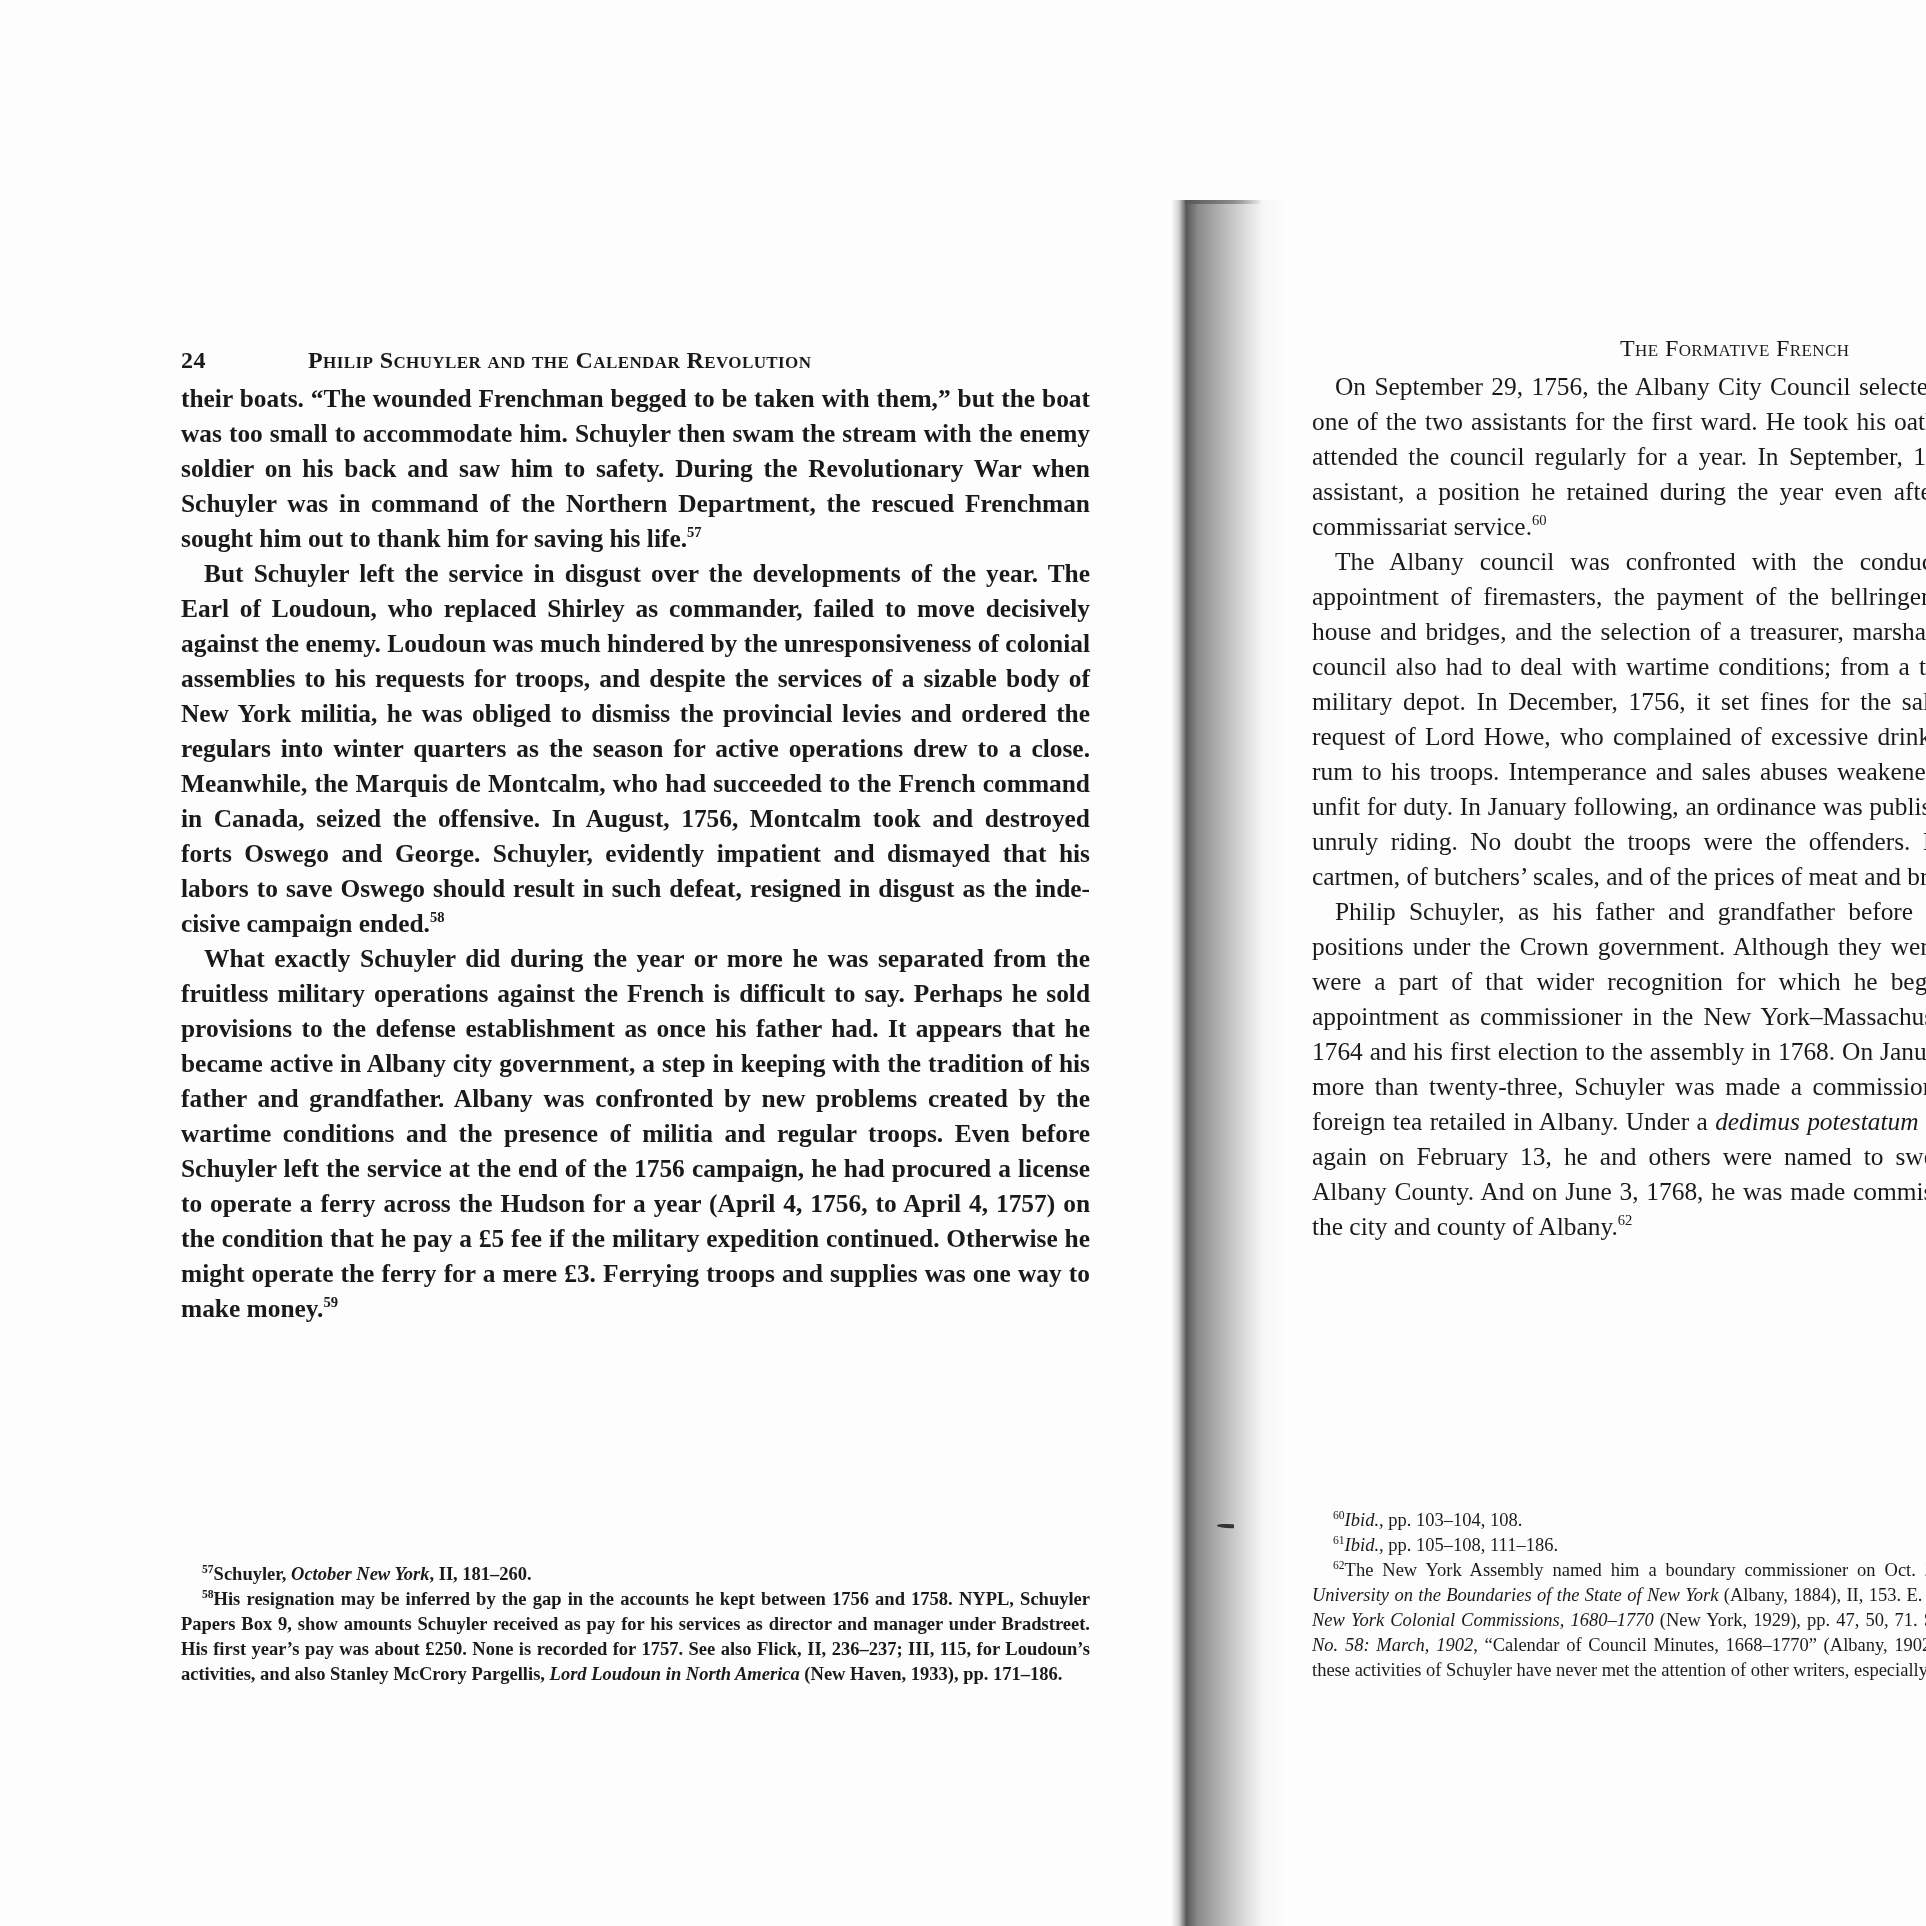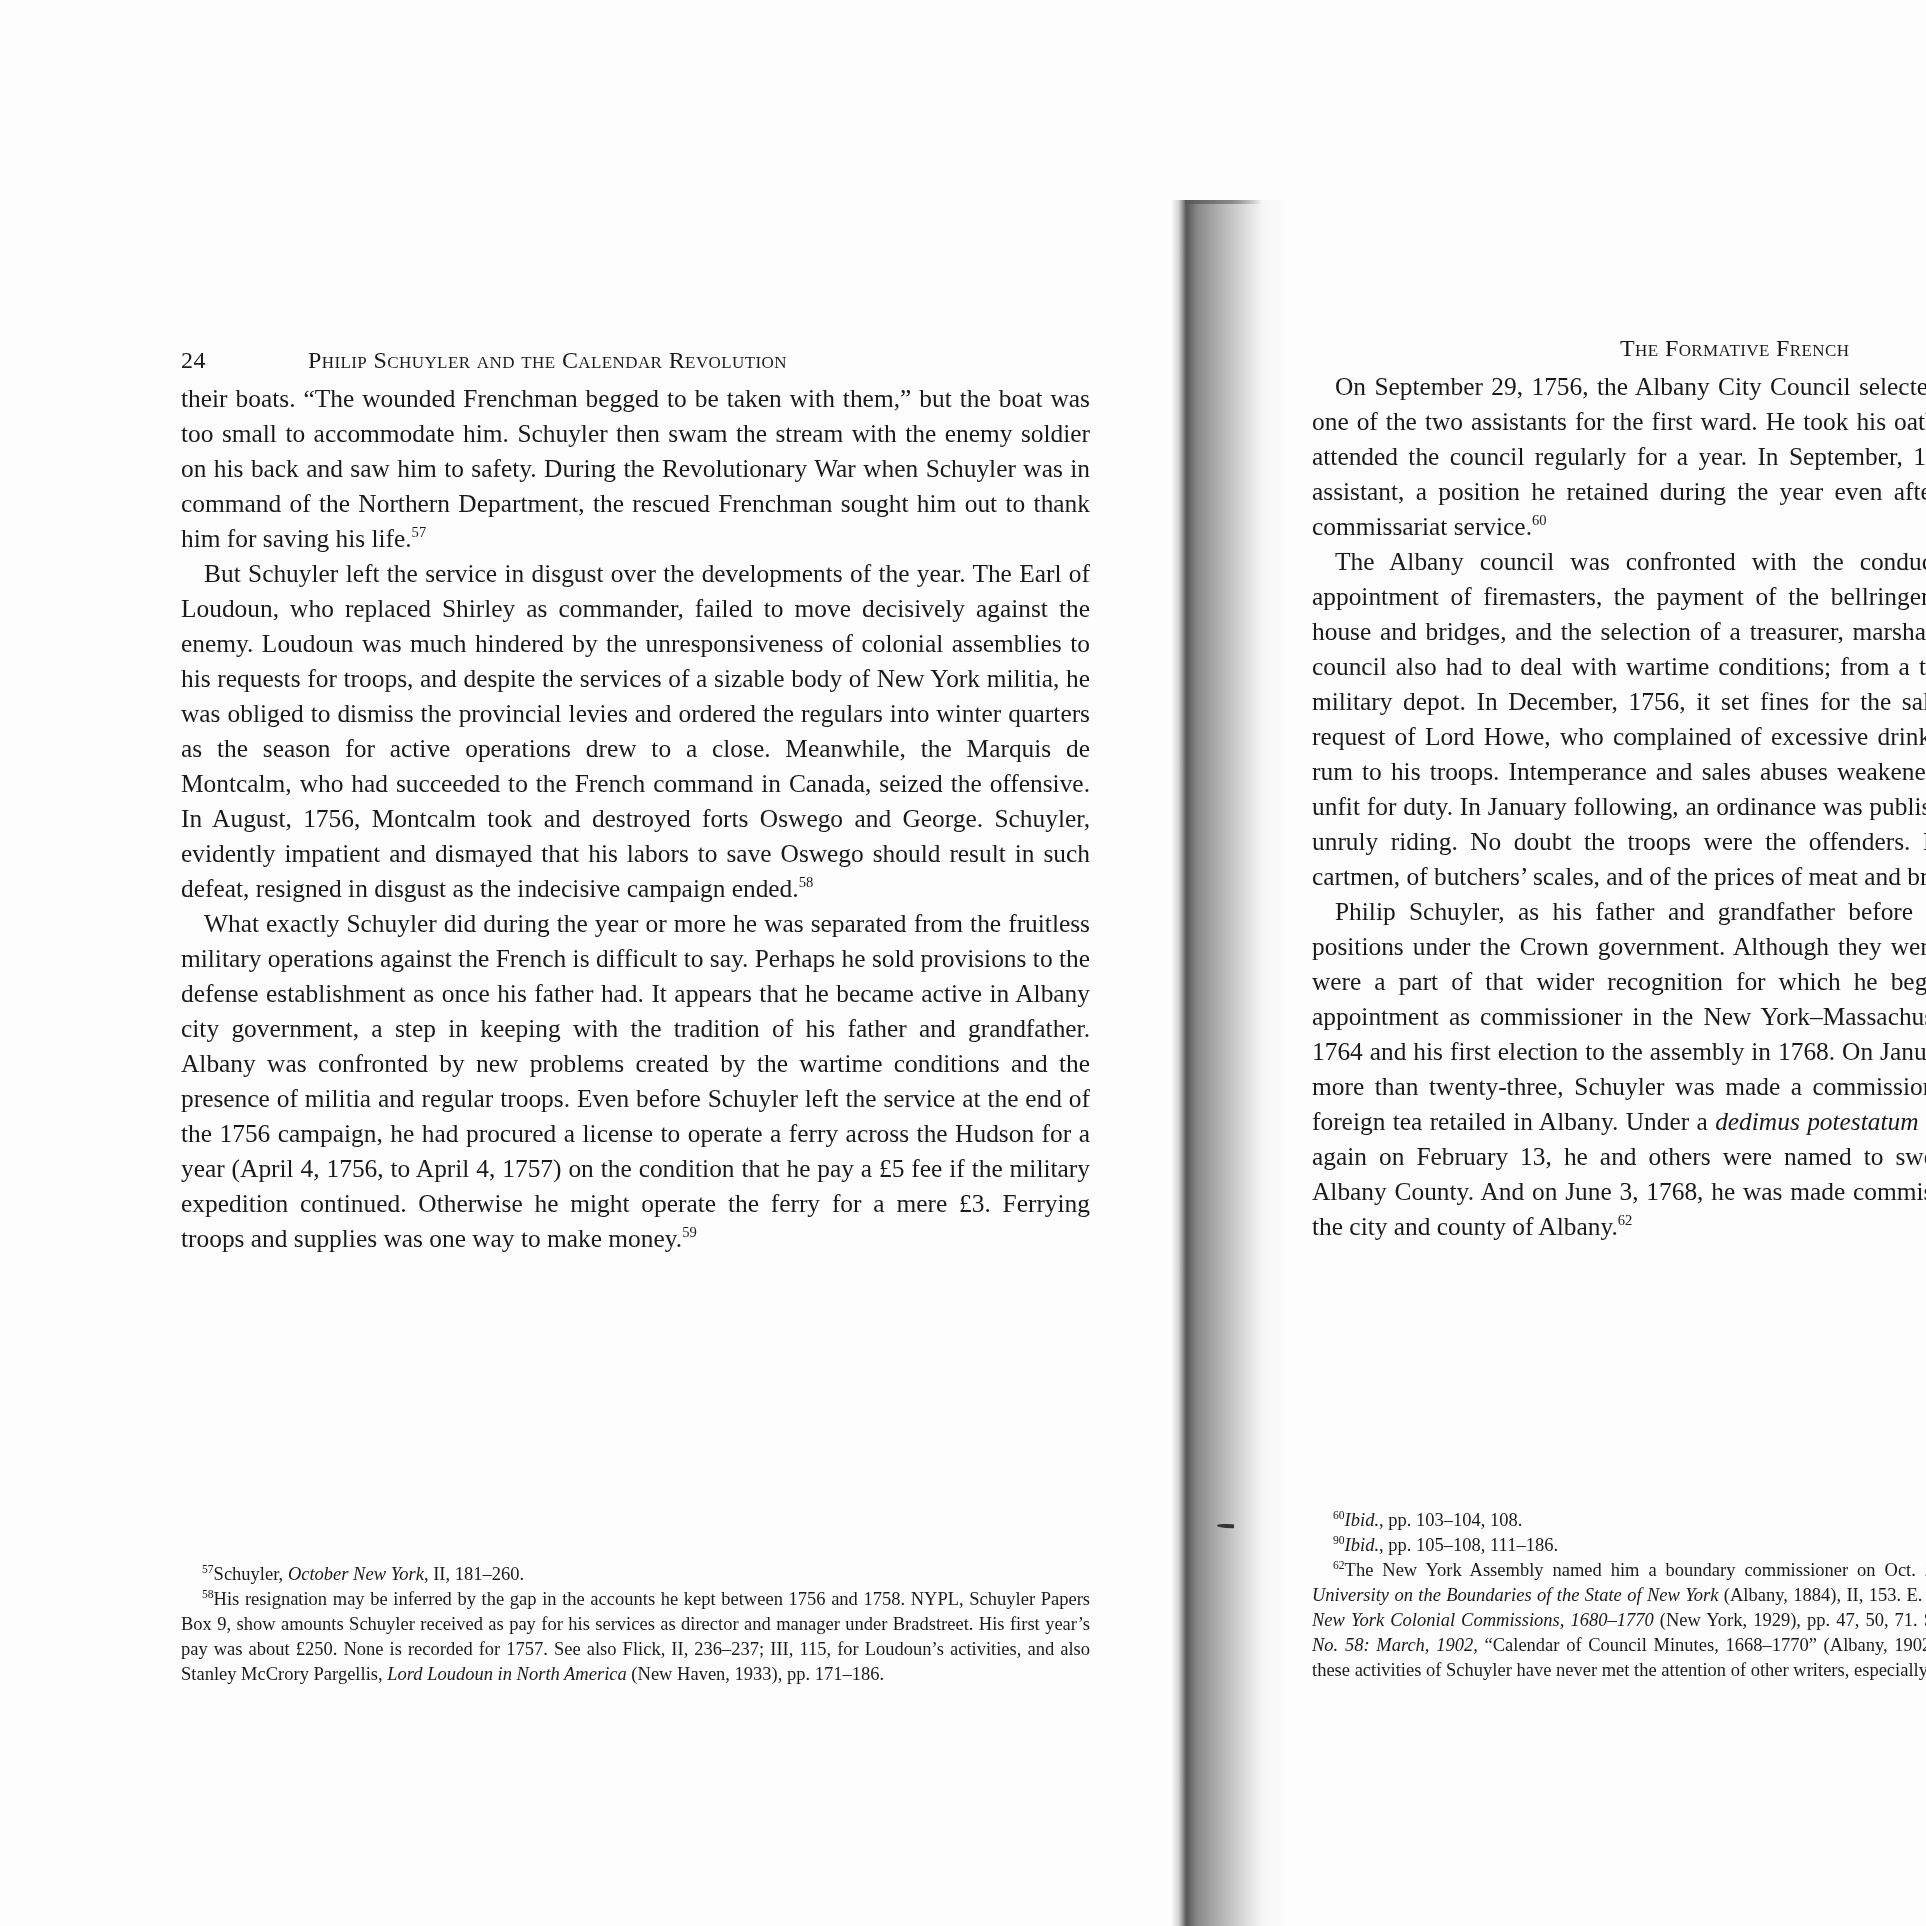--- a/index.html
+++ b/index.html
@@ -26,21 +26,21 @@
     position: absolute; left: 1185px; top: 200px; width: 77px; height: 3.9px;
     background: linear-gradient(to right, #555 0%, #888 60%, rgba(255,255,255,0) 100%);
   }
   .gutter-notch {
     position: absolute; left: 1217px; top: 1524px; width: 17.3px; height: 3.9px;
     background: #333; border-radius: 50% 10% 10% 50%;
     transform: rotate(3deg);
   }
 
   .page { position: absolute; }
-  .page.left { left: 181px; top: 339px; width: 909px; }
+  .page.left { left: 181px; top: 339px; width: 909px; font-weight: bold; }
   .page.right { left: 1312px; top: 327px; width: 923px; }
 
   .running-head {
     position: relative; height: 42px;
     font-size: 24px; letter-spacing: 0.4px;
     font-variant: small-caps;
   }
   .page.left .running-head .pnum { position: absolute; left: 0; top: 7.7px; }
   .page.left .running-head .rtitle { position: absolute; left: 127px; top: 7.7px; }
   .page.right .running-head .rtitle { position: absolute; left: 308px; top: 7.7px; }
@@ -90,19 +90,19 @@
       <span class="rtitle">The Formative French</span>
 
     </div>
     <div class="body-text">
       <p class="indent"><span>On September 29, 1756, the Albany City Council selected (by co­optation) Schuyler as one of the two assistants for the first ward. He took his oath of office on October 14 and attended the council regu­larly for a year. In September, 1757, he was again chosen an assistant, a position he retained during the year even after he returned to Brad­street’s commissariat service.</span><sup class="fn">60</sup></p>
       <p class="indent"><span>The Albany council was confronted with the conduct of ordinary business: the appointment of firemasters, the payment of the bell­ringer, the repairing of the engine house and bridges, and the selec­tion of a treasurer, marshal, and high constable. But the council also had to deal with wartime conditions; from a trade center the city became a military depot. In December, 1756, it set fines for the sale of liquor to soldiers at the request of Lord Howe, who complained of excessive drinking and abuses in the sale of rum to his troops. Intemperance and sales abuses weakened the men and rendered them unfit for duty. In January following, an ordinance was published to prevent accidents from unruly riding. No doubt the troops were the offenders. Later came the regulation of cartmen, of butchers’ scales, and of the prices of meat and bread.</span></p>
       <p class="indent"><span>Philip Schuyler, as his father and grandfather before him, held sev­eral appointive positions under the Crown government. Although they were relatively minor posts, they were a part of that wider recog­nition for which he began to strive even before his appointment as commissioner in the New York–Massachusetts boundary controversy in 1764 and his first election to the assembly in 1768. On January 10, 1757, when but a little more than twenty-three, Schuyler was made a commissioner of the excise imposed on foreign tea retailed in Albany. Under a </span><i>dedimus potestatum</i><span> made on January 5, 1758, and again on February 13, he and others were named to swear all officers appointed for Albany County. And on June 3, 1768, he was made commissioner for taking affidavits in the city and county of Albany.</span><sup class="fn">62</sup></p>
     </div>
     <div class="footnotes">
         <p><sup>60</sup><i>Ibid.</i><span>, pp. 103–104, 108.</span></p>
-        <p><sup>90</sup><i>Ibid.</i><span>, pp. 105–108, 111–186.</span></p>
+        <p><sup>61</sup><i>Ibid.</i><span>, pp. 105–108, 111–186.</span></p>
         <p><sup>62</sup><span>The New York Assembly named him a boundary commissioner on Oct. 20, 1764. </span><i>Report of the Regents of the University on the Boundaries of the State of New York</i><span> (Albany, 1884), II, 153. E. B. O’Callaghan (abstractor), </span><i>Calendar of New York Colonial Commissions, 1680–1770</i><span> (New York, 1929), pp. 47, 50, 71. See also </span><i>New York State Library Bulletin No. 58: March, 1902</i><span>, “Calendar of Council Minutes, 1668–1770” (Albany, 1902), pp. 432, 444. In view of the fact that these activities of Schuyler have never met the attention of other writers, especially his biographers, some question</span></p>
       </div>
 
   </section>
 </div>
 
 
 </body></html>

